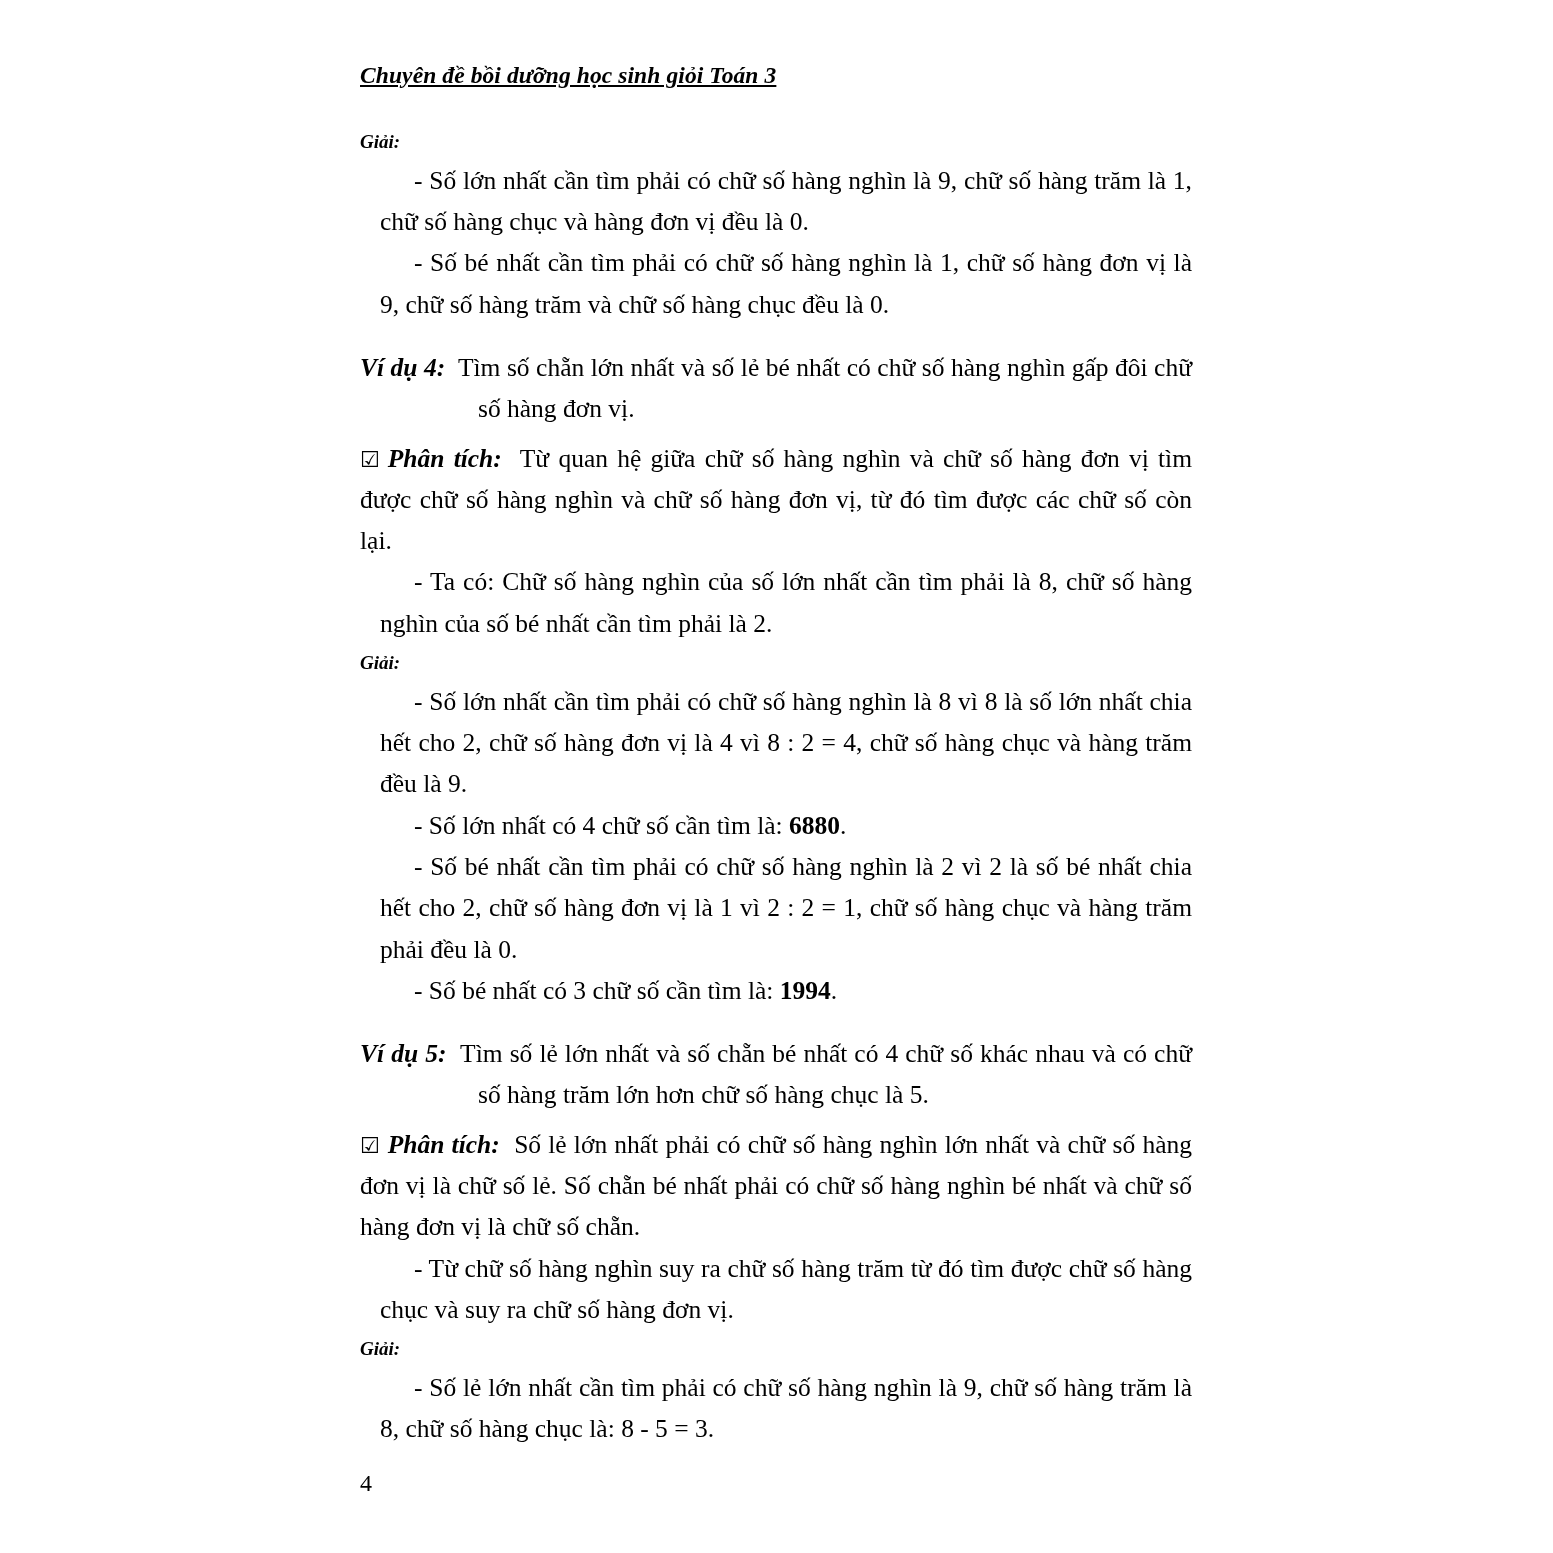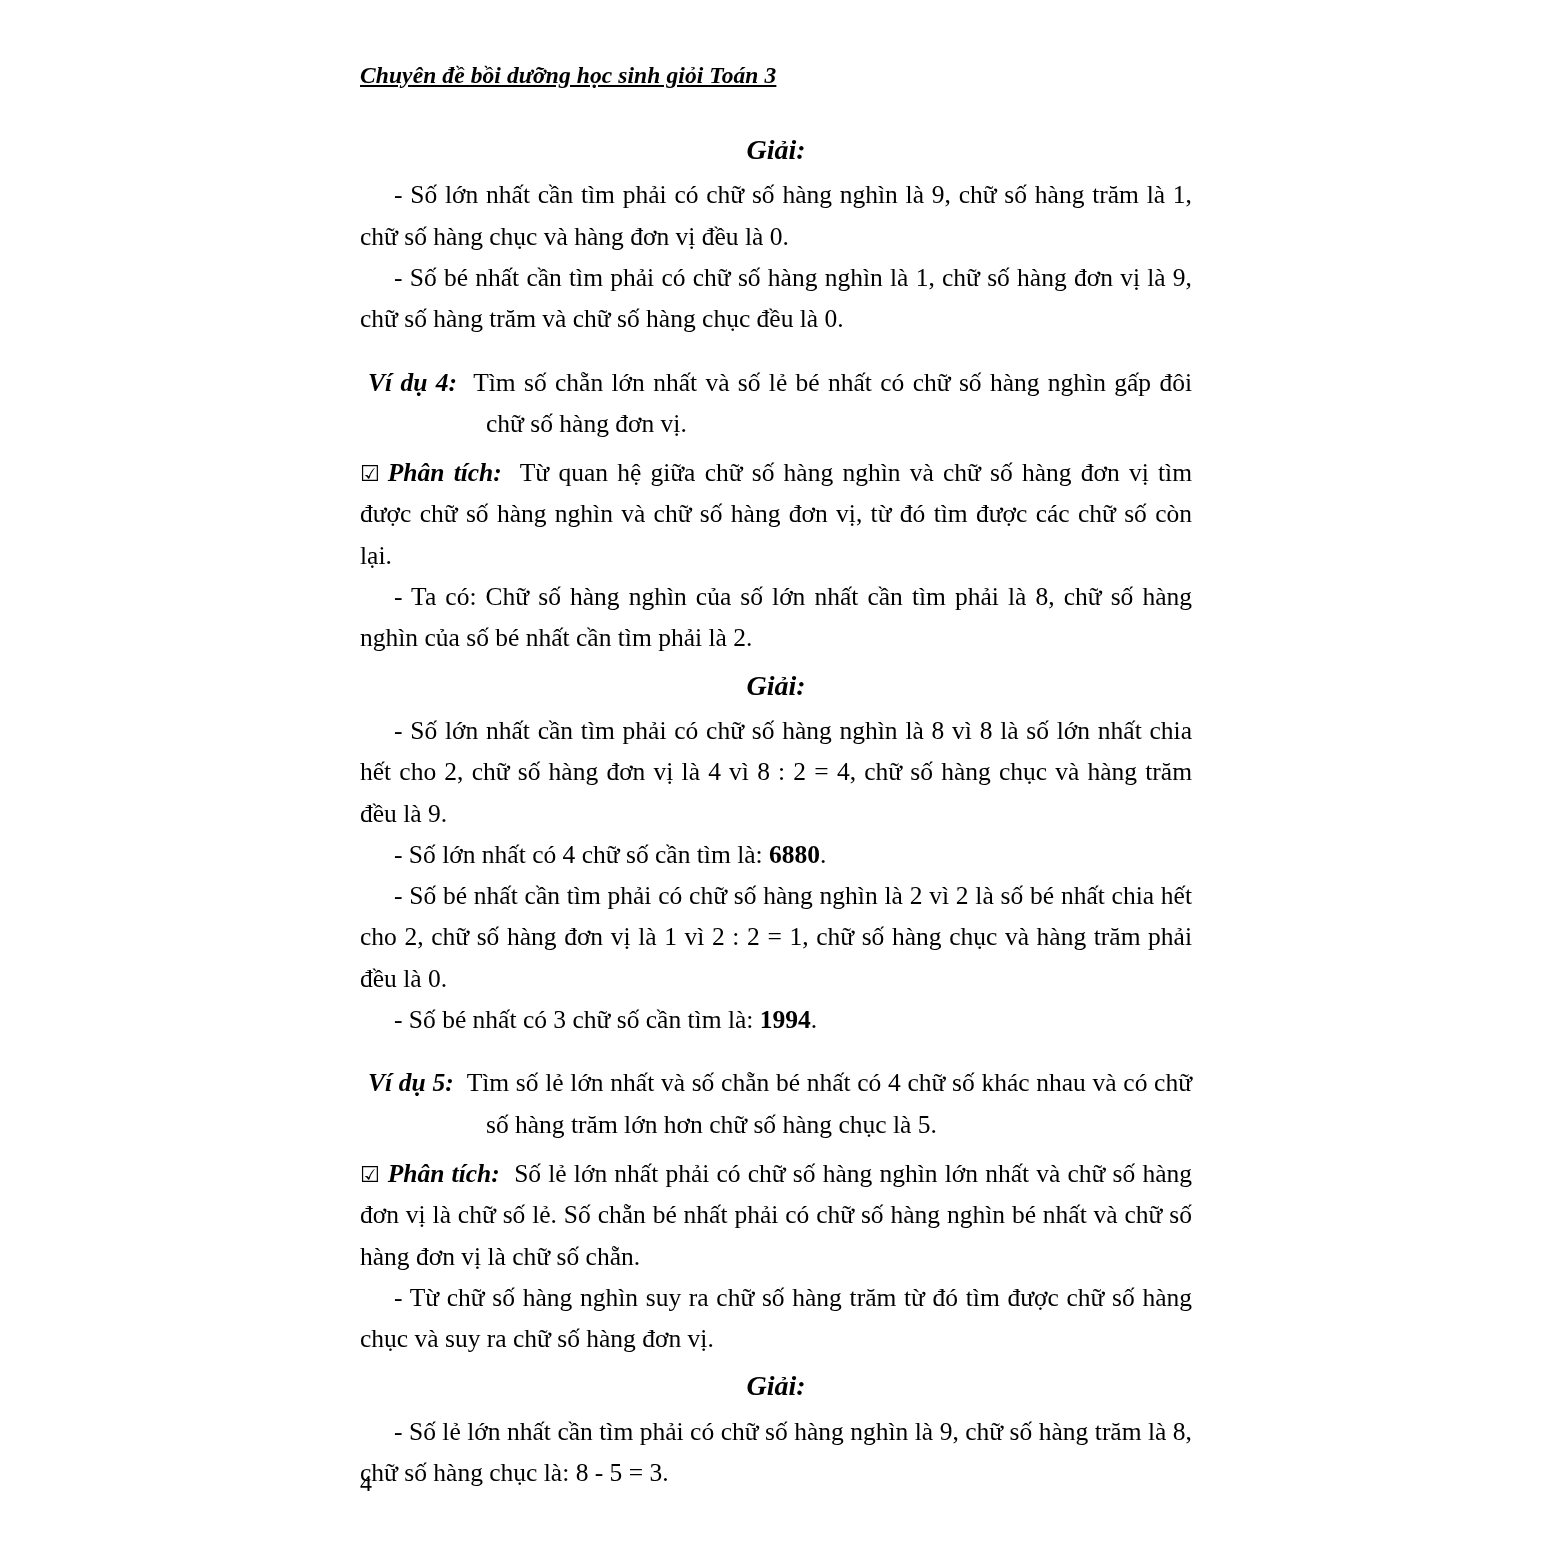--- a/index.html
+++ b/index.html
@@ -30,37 +30,38 @@
     text-decoration: underline;
     letter-spacing: 0.1px;
     margin-bottom: 38px;
     white-space: nowrap;
   }
   .content {
     font-size: 25.5px;
     line-height: 1.62;
   }
   .center {
-    text-align: center;
+    text-align: left;
     font-style: italic;
     font-weight: bold;
-    font-size: 28px;
+    font-size: 19px;
     margin: 4px 0 2px 0;
   }
   .just {
     text-align: justify;
     text-justify: inter-word;
     margin: 0;
   }
   .indent {
     text-indent: 34px;
+    margin-left: 20px;
   }
   .example {
     text-align: justify;
-    margin: 22px 0 0 8px;
+    margin: 22px 0 0 0;
     padding-left: 118px;
     text-indent: -118px;
   }
   .example .lbl {
     font-style: italic;
     font-weight: bold;
   }
   .analysis {
     text-align: justify;
     margin: 8px 0 0 0;

